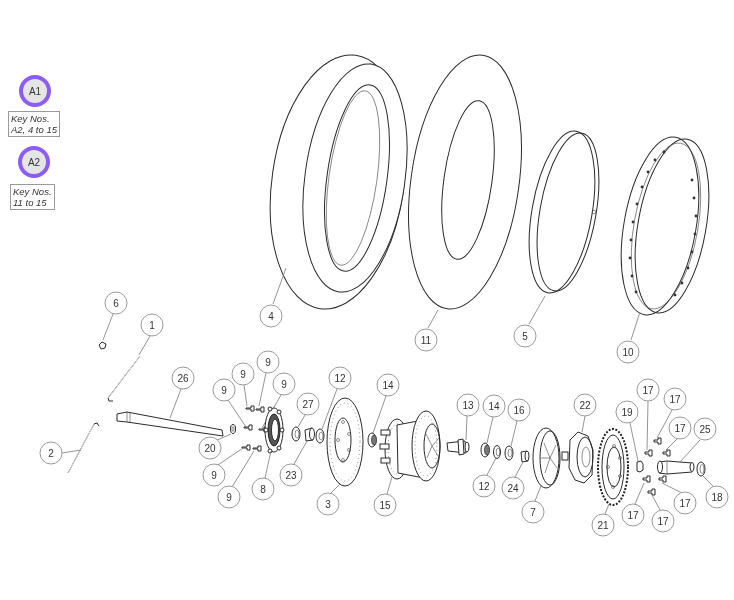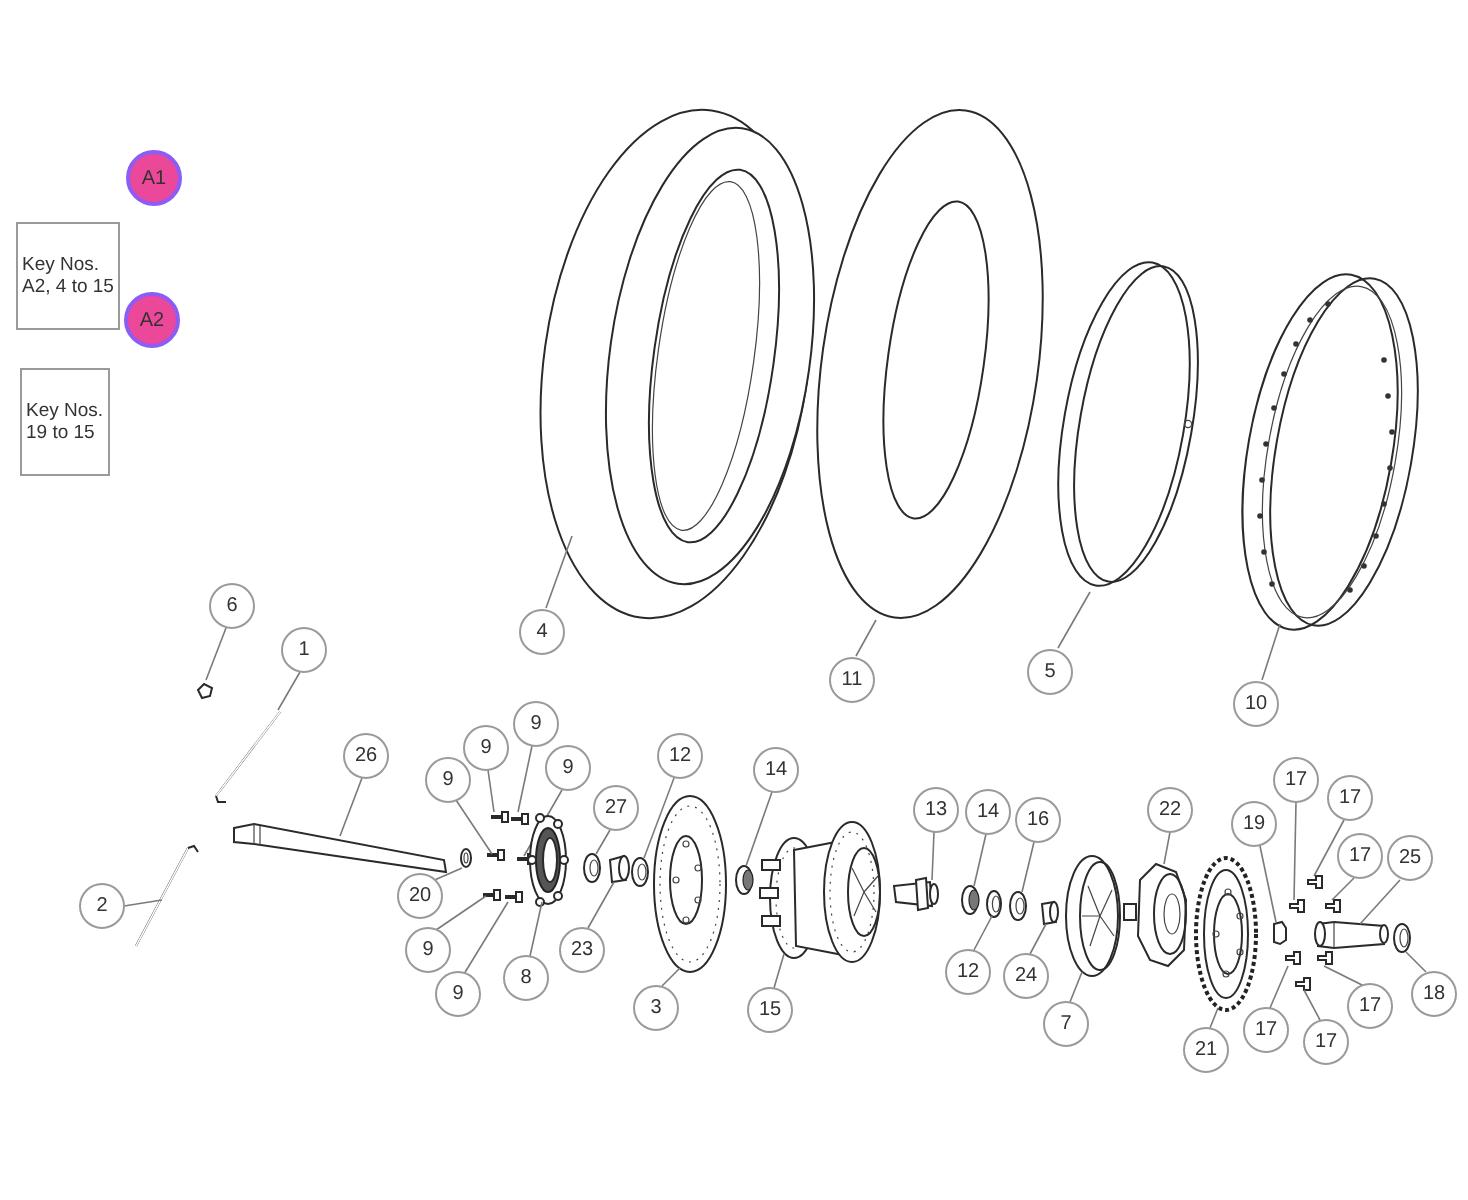--- a/index.html
+++ b/index.html
@@ -6,42 +6,42 @@
   body { width: 734px; height: 600px; position: relative; overflow: hidden;
          font-family: "Liberation Sans", sans-serif; }
   #diagram { position: absolute; left: 0; top: 0; width: 734px; height: 600px; }
   .callout-circle { fill: #ffffff; stroke: #9a9a9a; stroke-width: 1; }
   .callout-text { font-family: "Liberation Sans", sans-serif; font-size: 10px; fill: #333333; text-anchor: middle; dominant-baseline: central; }
   .leader { stroke: #7a7a7a; stroke-width: 0.8; fill: none; }
   .part { stroke: #2a2a2a; stroke-width: 1; fill: none; }
   .part-f { stroke: #2a2a2a; stroke-width: 1; fill: #ffffff; }
   .thin { stroke: #444; stroke-width: 0.6; fill: none; }
   .keybox { position: absolute; border: 1px solid #9a9a9a; background: #fff;
-            font-size: 9.5px; line-height: 11px; color: #333; padding: 15px 2px;
-            font-family: "Liberation Sans", sans-serif; }
+            font-size: 9.5px; line-height: 11px; color: #333; padding: 1px 2px;
+            font-family: "Liberation Sans", sans-serif; font-style: italic; }
   .kb-line { display: block; white-space: nowrap; }
-  .assy { position: absolute; width: 24px; height: 24px; border: 2px solid #8b5cf6; border-radius: 50%;
-          font-size: 10px; color: #333; display: flex; align-items: center; justify-content: center; background:#ec4899;margin-left:44px; }
+  .assy { position: absolute; width: 24px; height: 24px; border: 4px solid #8b5cf6; border-radius: 50%;
+          font-size: 10px; color: #333; display: flex; align-items: center; justify-content: center; background:#e5e5e5; }
 </style>
 </head>
 <body>
 
 <div class="assy" style="left:19px;top:75px;">
   <span>A1</span>
 </div>
 <div class="keybox" style="left:8px;top:111px;">
   <span class="kb-line">Key Nos.</span>
   <span class="kb-line">A2, 4 to 15</span>
 </div>
 <div class="assy" style="left:18px;top:146px;text-align:right;">
   <span>A2</span>
 </div>
 <div class="keybox" style="left:10px;top:184px;">
   <span class="kb-line">Key Nos.</span>
-  <span class="kb-line">19 to 15</span>
+  <span class="kb-line">11 to 15</span>
 </div>
 
 <svg id="diagram" viewBox="0 0 734 600" xmlns="http://www.w3.org/2000/svg">
   <defs>
     <pattern id="tread" width="11" height="11" patternUnits="userSpaceOnUse" patternTransform="rotate(-12)">
       <rect x="1.5" y="1.5" width="8" height="8" fill="#fff" stroke="#444" stroke-width="0.7"></rect>
     </pattern>
   </defs>
 
   <g>

